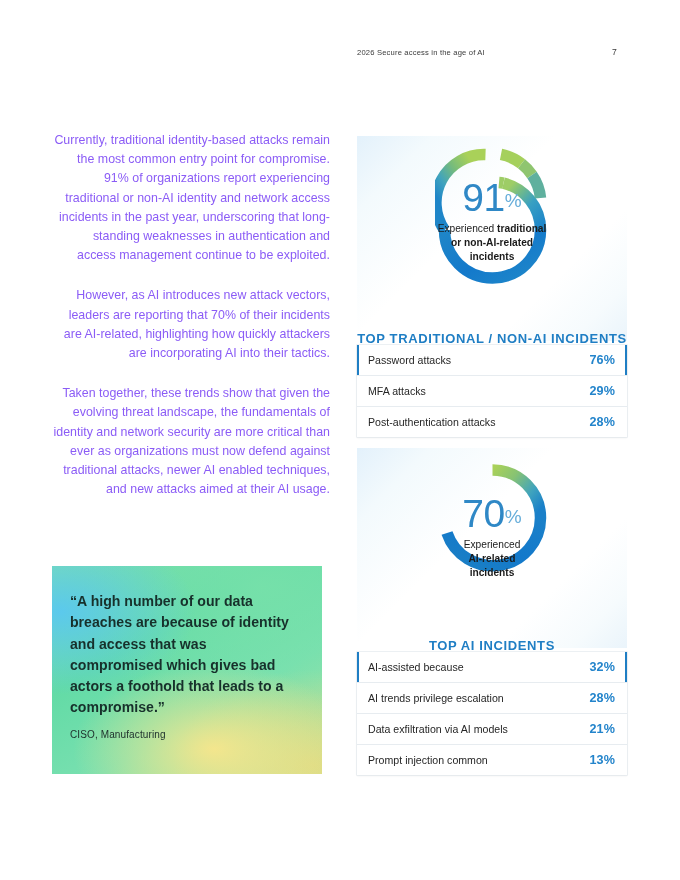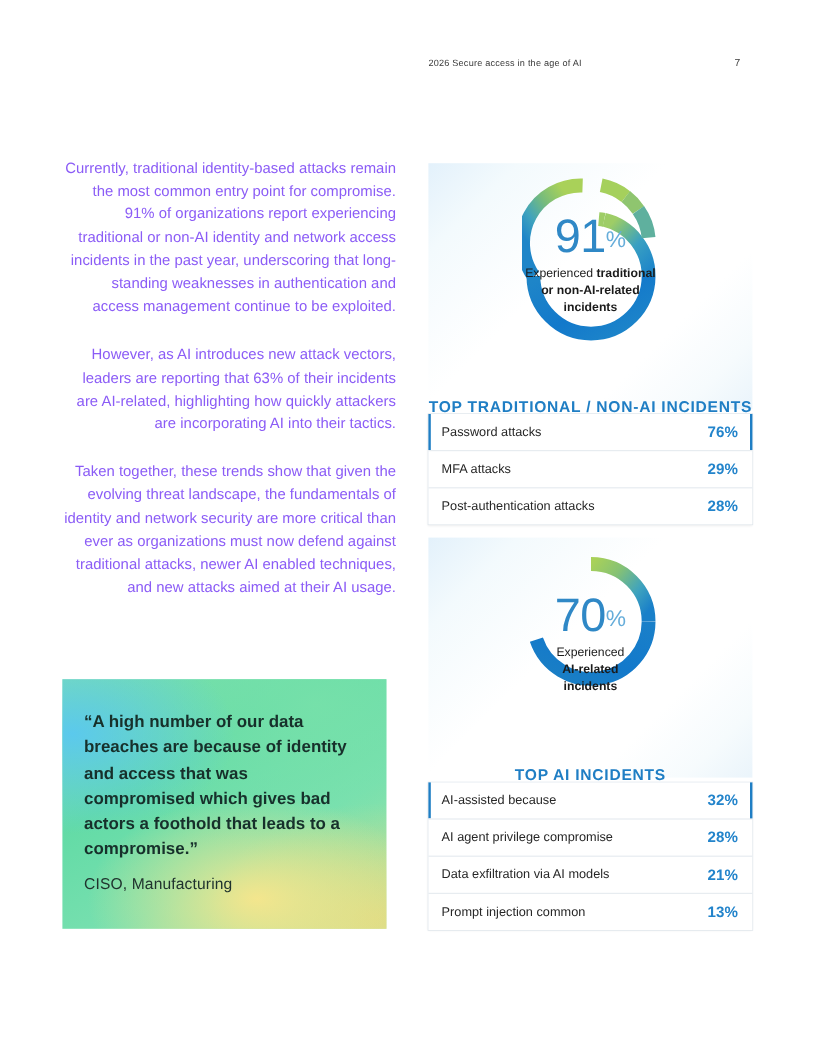--- a/index.html
+++ b/index.html
@@ -47,21 +47,21 @@
       radial-gradient(110% 110% at 78% 10%, rgba(120,225,170,.85) 0%, rgba(120,225,170,0) 62%),
       linear-gradient(150deg,#7ddfae 0%,#63dba6 35%,#79e0b0 65%,#b9e5a0 100%);
   }
   .quote-text{
     position:absolute;left:18px;top:25px;width:230px;
     font-size:14.1px;line-height:21.3px;font-weight:bold;
     color:#17302b;letter-spacing:.01px;
   }
   .quote-attr{
     position:absolute;left:18px;top:163px;
-    font-size:13px;color:#20332e;letter-spacing:.12px;
+    font-size:10px;color:#20332e;letter-spacing:.12px;
   }
 
   
   .panel{
     position:absolute;
     background:
       linear-gradient(135deg, #e3f1fb 0%, #f3fafd 16%, #ffffff 42%, #ffffff 72%, #f6fbfd 88%, #eaf4fb 100%);
   }
   .panel-donut-1{left:357px;top:136px;width:270px;height:205px;}
   .panel-donut-2{left:357px;top:448px;width:270px;height:200px;}
@@ -137,21 +137,21 @@
 </head>
 <body>
 
 <div class="page-header">
   <div class="header-title">2026 Secure access in the age of AI</div>
   <div class="header-pagenum">7</div>
 </div>
 
 <div class="left-col">
   <p class="body-par">Currently, traditional identity-based attacks remain the most common entry point for compromise. 91% of organizations report experiencing traditional or non-AI identity and network access incidents in the past year, underscoring that long-standing weaknesses in authentication and access management continue to be exploited.</p>
-  <p class="body-par">However, as AI introduces new attack vectors, leaders are reporting that 63% of their incidents are AI-related, highlighting how quickly attackers are incorporating AI into their tactics.</p>
+  <p class="body-par">However, as AI introduces new attack vectors, leaders are reporting that 70% of their incidents are AI-related, highlighting how quickly attackers are incorporating AI into their tactics.</p>
   <p class="body-par">Taken together, these trends show that given the evolving threat landscape, the fundamentals of identity and network security are more critical than ever as organizations must now defend against traditional attacks, newer AI enabled techniques, and new attacks aimed at their AI usage.</p>
 </div>
 
 <div class="quote-card">
   <div class="quote-text">“A high number of our data breaches are because of identity and access that was compromised which gives bad actors a foothold that leads to a compromise.”</div>
   <div class="quote-attr">CISO, Manufacturing</div>
 </div>
 
 <div class="panel panel-donut-1 donut-1">
   <div class="donut-wrap">
@@ -254,21 +254,21 @@
 </div>
 
 <div class="panel-caption cap-2">TOP AI INCIDENTS</div>
 
 <div class="stat-card stat-card-2">
   <div class="stat-row">
     <span class="stat-name">AI-assisted because</span>
     <span class="stat-val">32%</span>
   </div>
   <div class="stat-row">
-    <span class="stat-name">AI agent privilege compromise</span>
+    <span class="stat-name">AI trends privilege escalation</span>
     <span class="stat-val">28%</span>
   </div>
   <div class="stat-row">
     <span class="stat-name">Data exfiltration via AI models</span>
     <span class="stat-val">21%</span>
   </div>
   <div class="stat-row">
     <span class="stat-name">Prompt injection common</span>
     <span class="stat-val">13%</span>
   </div>

